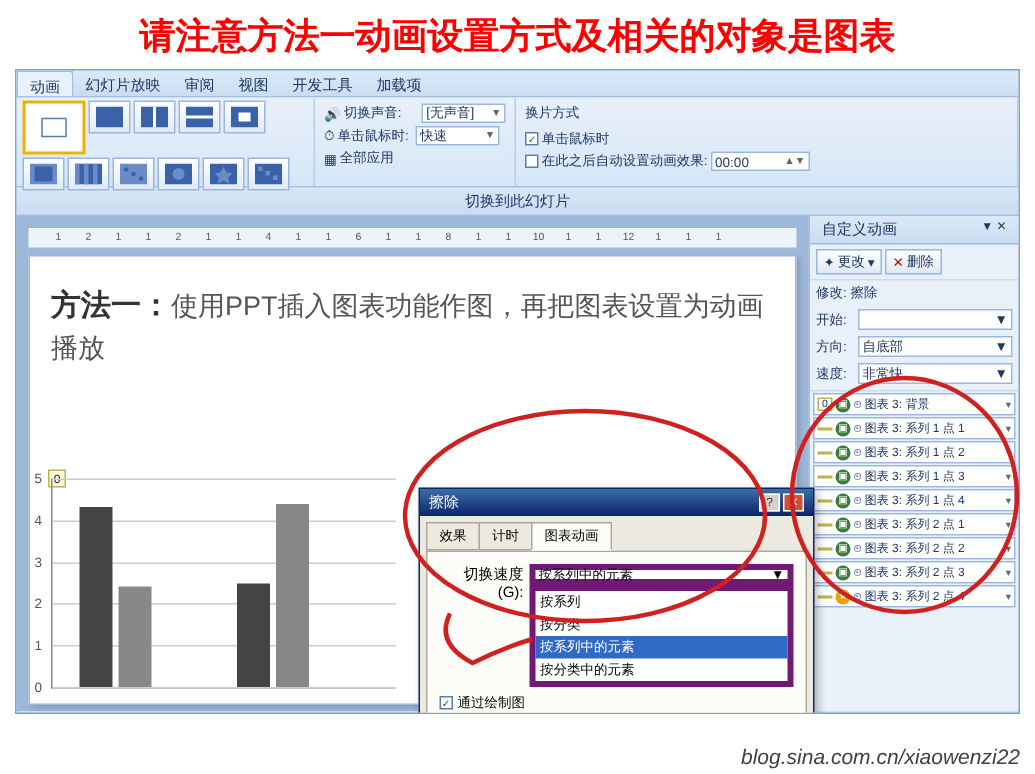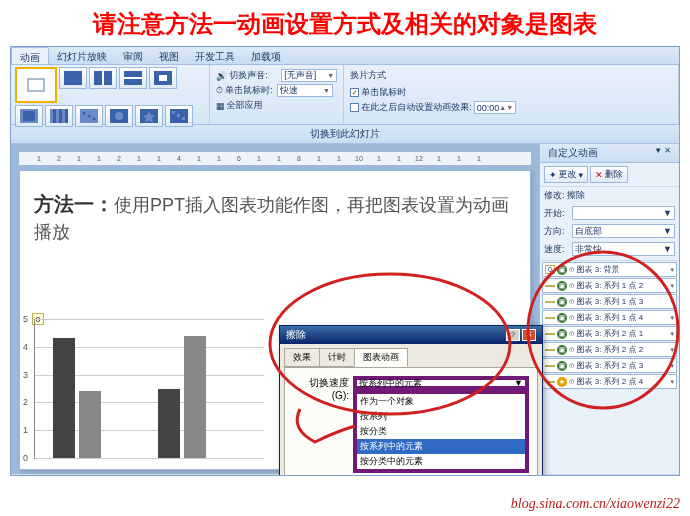--- a/index.html
+++ b/index.html
@@ -62,21 +62,21 @@
 .dlg-body{background:#fcfcf8;border:1px solid #aca899;margin:0 4px 4px;padding:8px;min-height:110px}
 .dlg-field{display:flex;align-items:flex-start;gap:4px;margin-bottom:4px}
 .dlg-field .lbl{width:56px;text-align:right}
 .dlg-list{flex:1;border:4px solid #701a75;background:#fff;font-size:9px}
 .dlg-list .opt{padding:1px 3px}
 .dlg-list .opt.sel{background:#316ac5;color:#fff}
 .dlg-list.combo{height:14px;display:flex;justify-content:space-between;align-items:center;padding:0 2px}
 .dlg-check{display:flex;align-items:center;gap:3px;font-size:9px}
 .annot1{position:absolute;left:260px;top:254px;width:280px;height:200px;pointer-events:none}
 .annot2{position:absolute;left:518px;top:245px;width:170px;height:200px;pointer-events:none}
-.watermark{position:absolute;right:10px;bottom:4px;font-size:14px;color:#b91c1c;font-style:italic;font-family:Liberation Serif, serif}
+.watermark{position:absolute;right:10px;bottom:4px;font-size:14px;color:#404040;font-style:italic;font-family:Liberation Sans, sans-serif}
 </style>
 </head>
 <body>
 
 <div class="title-banner">请注意方法一动画设置方式及相关的对象是图表</div>
 
 <div class="app-window">
 
   <div class="ribbon-tabs">
     <span class="active">动画</span>
@@ -187,21 +187,21 @@
     <div class="rb-group" style="flex:1">
       <div class="rb-controls">
         <div style="font-size:9px;margin-bottom:2px">换片方式</div>
         <div class="rb-row">
             <span class="chk">✓</span>
             <span>单击鼠标时</span>
           </div>
         <div class="rb-row">
             <span class="chk"></span>
             <span>在此之后自动设置动画效果:</span>
-            <div class="rb-sel" style="width:42px">
+            <div class="rb-sel" style="width:66px">
               <span>00:00</span>
               <span class="dd">▲▼</span>
             </div>
           </div>
       </div>
     </div>
   </div>
   <div class="ribbon-subtitle">切换到此幻灯片</div>
 
   <div class="workspace">
@@ -300,20 +300,27 @@
             <span class="num">0</span>
             <span class="ic">▣</span>
             <span style="font-size:7px">⏲</span>
             <span class="txt">图表 3: 背景</span>
             <span class="dd">▾</span>
           </div>
           <div class="anim-item">
             <span class="num"></span>
             <span class="ic">▣</span>
             <span style="font-size:7px">⏲</span>
+            <span class="txt">图表 3: 系列 1 点 1</span>
+            <span class="dd">▾</span>
+          </div>
+          <div class="anim-item">
+            <span class="num"></span>
+            <span class="ic">▣</span>
+            <span style="font-size:7px">⏲</span>
             <span class="txt">图表 3: 系列 1 点 2</span>
             <span class="dd">▾</span>
           </div>
           <div class="anim-item">
             <span class="num"></span>
             <span class="ic">▣</span>
             <span style="font-size:7px">⏲</span>
             <span class="txt">图表 3: 系列 1 点 3</span>
             <span class="dd">▾</span>
           </div>
@@ -371,21 +378,20 @@
     </div>
     <div class="dlg-body">
       <div class="dlg-field">
         <span class="lbl">切换速度(G):</span>
         <div style="flex:1">
           <div class="dlg-list combo">
               <span>按系列中的元素</span>
               <span class="dd">▼</span>
             </div>
           <div class="dlg-list" id="dlgOpts">
-              <div class="opt">作为一个对象</div>
               <div class="opt">按系列</div>
               <div class="opt">按分类</div>
               <div class="opt sel">按系列中的元素</div>
               <div class="opt">按分类中的元素</div>
             </div>
         </div>
       </div>
       <div class="dlg-check" style="margin-left:0">
           <span class="chk">✓</span>
           <span>通过绘制图</span>

